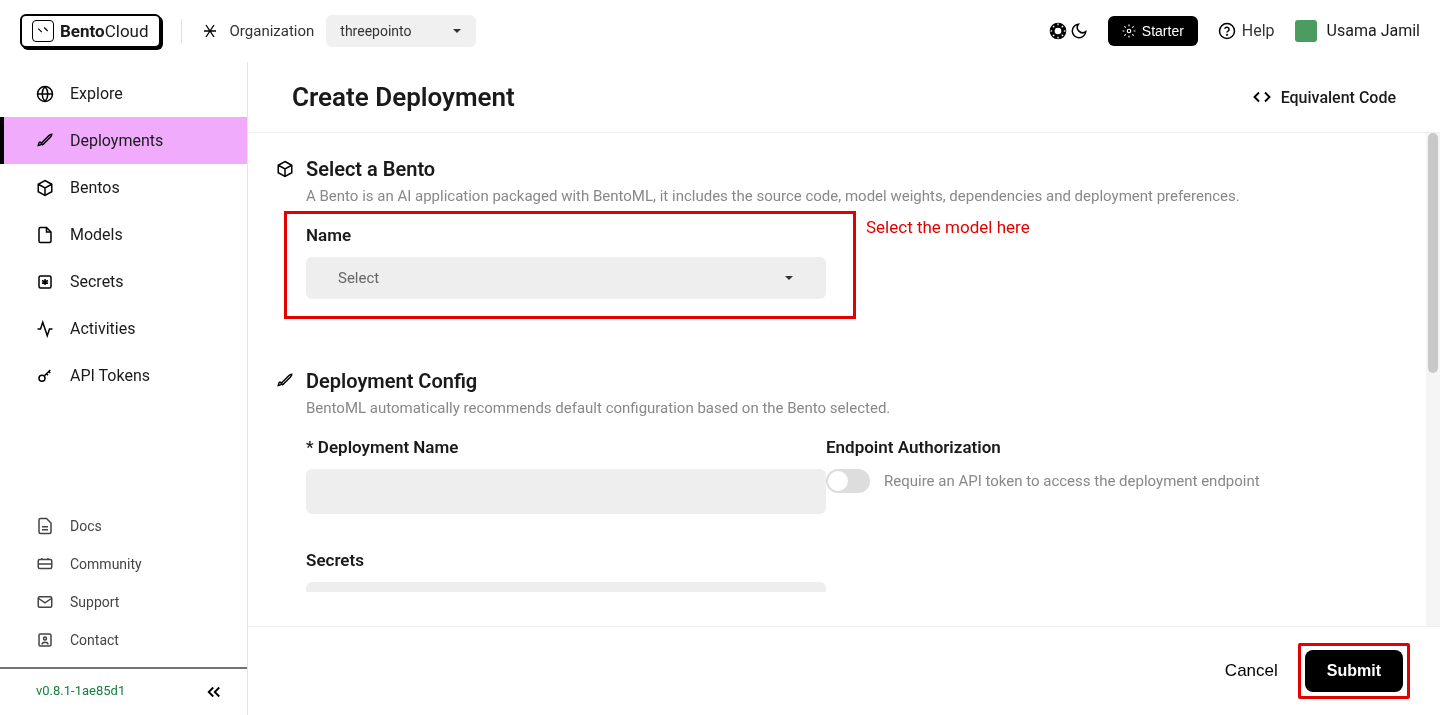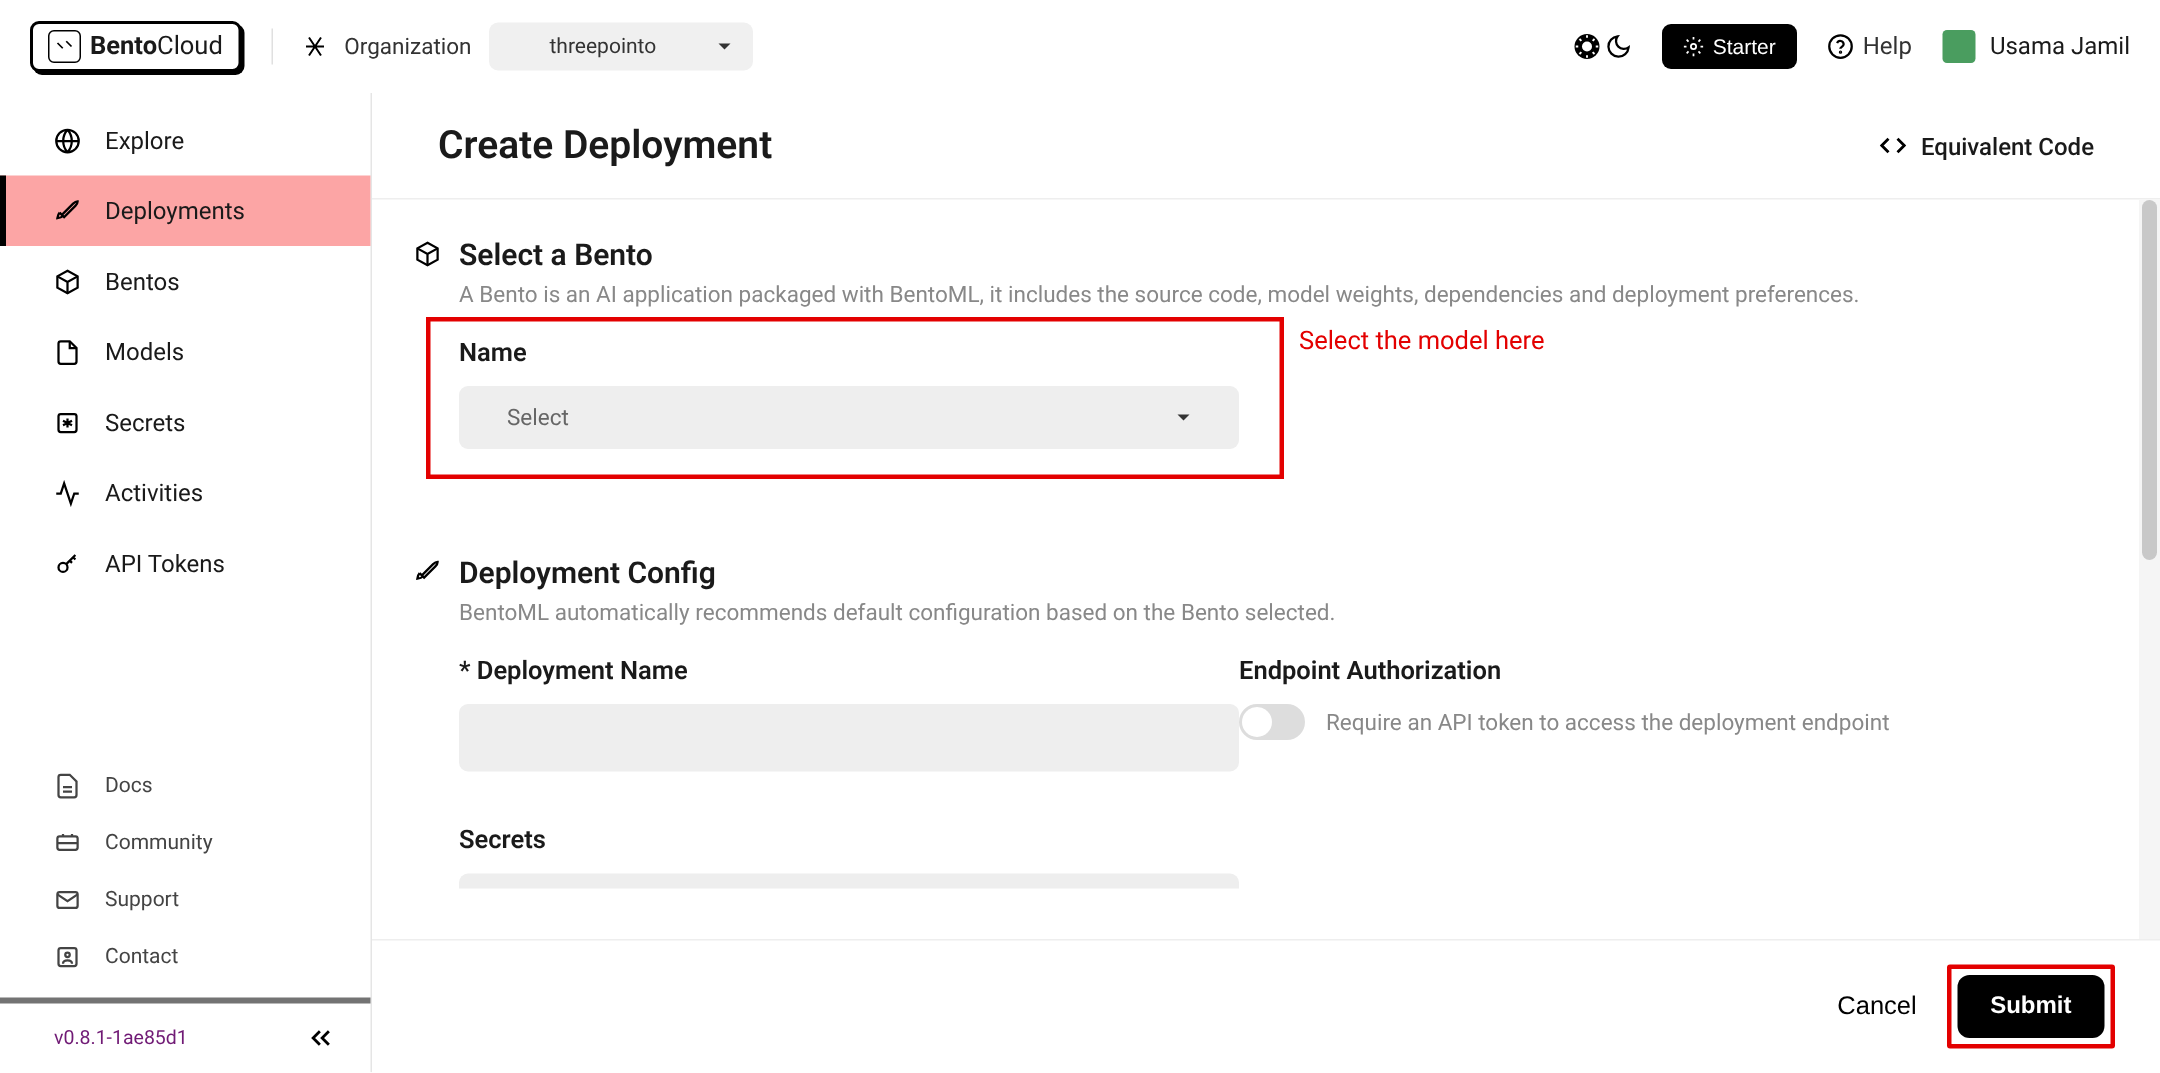--- a/index.html
+++ b/index.html
@@ -10,40 +10,40 @@
     
     .header { display: flex; align-items: center; height: 62px; padding: 0 20px; border-bottom: 1px solid transparent; }
     .logo-box { display: flex; align-items: center; gap: 6px; border: 2px solid #000; border-radius: 6px; padding: 4px 10px; background: #fff; box-shadow: 2px 2px 0 #000; }
     .logo-glyph { width: 22px; height: 22px; background: #fff; border: 1px solid #000; border-radius: 4px; display: flex; align-items: center; justify-content: center; font-size: 12px; }
     .logo-text { font-weight: 700; font-size: 17px; }
     .logo-text .thin { font-weight: 400; }
     .header-divider { width: 1px; height: 24px; background: #e0e0e0; margin: 0 20px; }
     .org-section { display: flex; align-items: center; gap: 12px; }
     .org-label { font-size: 15px; color: #333; }
     .org-select { display: flex; align-items: center; gap: 40px; background: #f0f0f0; padding: 8px 14px; border-radius: 6px; cursor: pointer; }
-    .org-select-text { font-size: 14px; color: #333; margin-left: 26px; }
+    .org-select-text { font-size: 14px; color: #333; }
     .header-right { margin-left: auto; display: flex; align-items: center; gap: 20px; }
     .theme-toggle { display: flex; align-items: center; gap: 2px; }
     .starter-btn { background: #000; color: #fff; padding: 7px 14px; border-radius: 6px; display: flex; align-items: center; gap: 6px; border: none; cursor: pointer; font-size: 14px; font-weight: 500; justify-content: flex-end; }
     .help-link { display: flex; align-items: center; gap: 6px; font-size: 16px; color: #333; cursor: pointer; }
     .user-section { display: flex; align-items: center; gap: 10px; font-size: 16px; cursor: pointer; }
     .avatar { width: 22px; height: 22px; background: #4a9d5f; border-radius: 3px; }
     
     
     .body { display: flex; flex: 1; overflow: hidden; }
     
     
     .sidebar { width: 248px; border-right: 1px solid #e5e5e5; display: flex; flex-direction: column; background: #fff; }
     .nav-list { flex: 1; padding-top: 8px; }
     .nav-item { display: flex; align-items: center; gap: 16px; padding: 14px 24px 14px 36px; font-size: 16px; color: #1a1a1a; cursor: pointer; }
-    .nav-item.active { background: #fca5a5; border-left: 4px solid #000; padding-left: 32px; }
+    .nav-item.active { background: #f0abfc; border-left: 4px solid #000; padding-left: 32px; }
     .nav-icon { width: 18px; height: 18px; flex-shrink: 0; }
     .nav-bottom { padding: 8px 0; }
     .nav-bottom .nav-item { padding: 10px 24px 10px 36px; font-size: 14px; color: #444; }
-    .sidebar-footer { display: flex; align-items: center; justify-content: space-between; padding: 14px 24px 14px 36px; border-top: 4px solid #737373; font-size: 13px; color: #701a75; }
+    .sidebar-footer { display: flex; align-items: flex-start; justify-content: space-between; padding: 14px 24px 14px 36px; border-top: 2px solid #737373; font-size: 13px; color: #15803d; }
     .collapse-btn { cursor: pointer; }
     
     
     .main { flex: 1; display: flex; flex-direction: column; overflow: hidden; position: relative; }
     .main-header { display: flex; align-items: center; justify-content: space-between; padding: 20px 44px; border-bottom: 1px solid #eee; }
     .page-title { font-size: 26px; font-weight: 600; }
     .equiv-code { display: flex; align-items: center; gap: 10px; font-size: 16px; font-weight: 500; cursor: pointer; }
     
     .main-scroll { flex: 1; overflow-y: auto; padding: 24px 44px 24px 28px; position: relative; }
     

